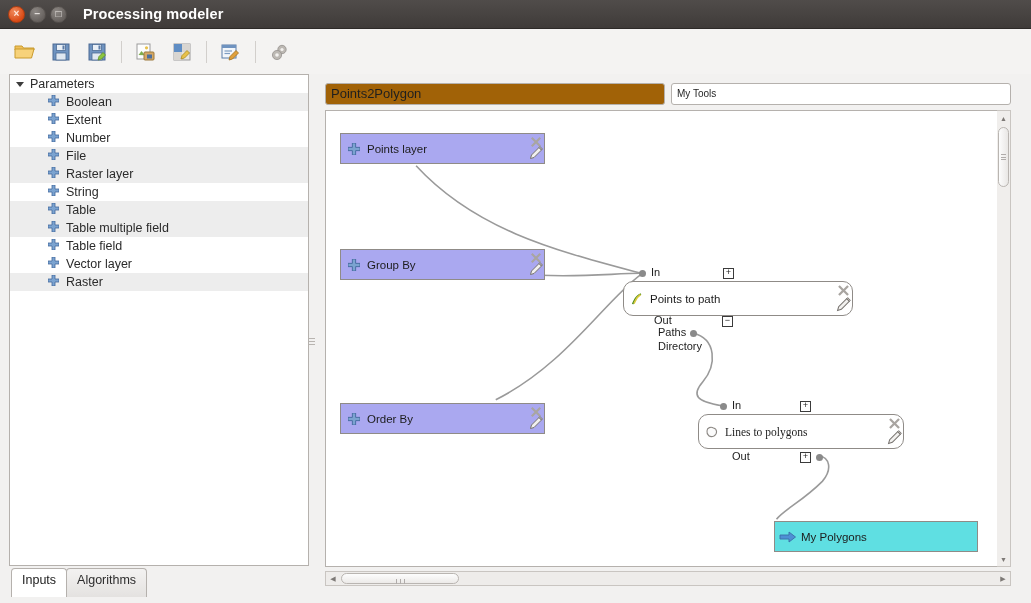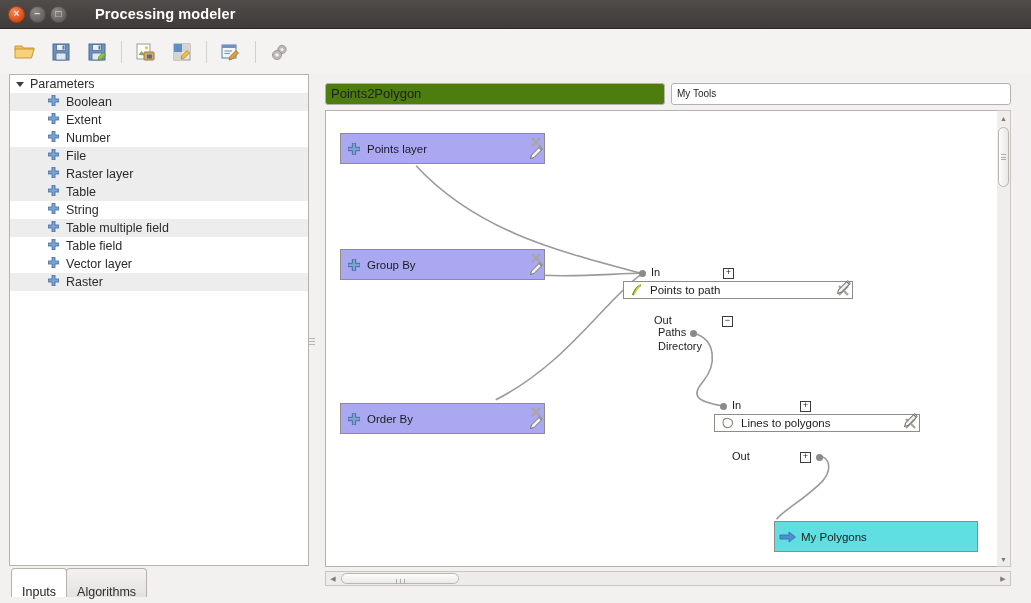--- a/index.html
+++ b/index.html
@@ -21,21 +21,21 @@
   .wbtns { display:flex; gap:4px; margin-left:8px; }
   .wbtn {
     width:17px; height:17px; border-radius:50%;
     display:flex; align-items:center; justify-content:center;
     font-size:10px; line-height:1; color:#3a3634; font-weight:bold;
   }
   .wbtn.close { background: radial-gradient(circle at 35% 30%, #f08b5d, #da4b16 70%); color:#ffe8dc; border:1px solid #b03d10;}
   .wbtn.min   { background: radial-gradient(circle at 35% 30%, #8d8884, #67625f 70%); color:#e6e2df; border:1px solid #55504d;}
   .wbtn.max   { background: radial-gradient(circle at 35% 30%, #8d8884, #67625f 70%); color:#e6e2df; border:1px solid #55504d;}
   #win-title {
-    margin-left:28px; color:#ffffff; font-size:14.5px; font-weight:bold;
+    margin-left:16px; color:#ffffff; font-size:14.5px; font-weight:bold;
     letter-spacing:0.1px;
   }
 
   
   #toolbar {
     position:absolute; left:0; top:29px; width:1031px; height:45px;
     background:#f4f3f2;
     display:flex; align-items:center; padding-left:8px; gap:2px;
   }
   .tbtn {
@@ -70,32 +70,32 @@
   
   #splitter {
     position:absolute; left:309px; top:326px; width:6px; height:30px;
     display:flex; flex-direction:column; justify-content:center; align-items:center; gap:2px;
   }
   #splitter i { display:block; width:6px; height:1px; background:#b8b4b0; }
 
   
   #tabs { position:absolute; left:11px; top:568px; height:24px; display:flex; align-items:flex-start; }
   .tab {
-    height:29px; line-height:22px; padding:12px 10px;
+    height:29px; line-height:22px; padding:0 10px;
     font-size:12.5px; color:#2d2d2d;
     border:1px solid #b5b1ad; border-bottom:none;
     border-radius:4px 4px 0 0;
   }
   .tab.active { background:#ffffff; color:#1a1a1a; position:relative; z-index:2; }
   .tab.inactive { background:linear-gradient(to bottom,#f3f2f1,#e4e2e0); margin-left:-1px;text-align:center; }
 
   
   #nameinput {
     position:absolute; left:325px; top:83px; width:340px; height:22px;
-    background:#4d7c0f; border:1px solid #b5b1ad; border-radius:3px;
+    background:#a16207; border:1px solid #b5b1ad; border-radius:3px;
     font-size:13px; color:#1f1f1f; padding-left:5px; line-height:20px;
   }
   #groupinput {
     position:absolute; left:671px; top:83px; width:340px; height:22px;
     background:#fff; border:1px solid #b5b1ad; border-radius:3px;
     font-size:10px; color:#1f1f1f; padding-left:5px; line-height:20px;
   }
 
   #canvaswrap {
     position:absolute; left:325px; top:110px; width:686px; height:457px;
@@ -141,21 +141,21 @@
   .grip-h i { display:inline-block; width:1px; height:5px; background:#b0acaa; margin:0 1.5px; }
 
   
   .node {
     position:absolute;
     display:flex; align-items:center;
     border:1px solid #8f8b87;
     font-size:11.5px; color:#1c1c1c;
   }
   .node.param { background:#aaa8f0; height:31px;align-items:center; }
-  .node.alg   { background:#ffffff; height:18px; }
+  .node.alg   { background:#ffffff; height:35px;border-radius:10px; }
   .node.out   { background:#5fdfe2; height:31px; }
   .node .nicon { width:26px; display:flex; justify-content:center; align-items:center; flex:none; }
   .node .nlabel { flex:1; white-space:nowrap; }
   .xbtn  { position:absolute; right:1px; top:1px; }
   .penbtn{ position:absolute; right:0px; bottom:1px; }
 
   .port {
     position:absolute; font-size:11px; color:#1c1c1c;
     white-space:nowrap;
   }
@@ -295,35 +295,35 @@
       <span>File</span>
     </div>
     <div class="trow alt">
       <span class="plusicon">
         <svg width="11" height="11" viewBox="0 0 11 11">
             <path d="M4 0h3v4h4v3H7v4H4V7H0V4h4z" fill="#7ba3d0" stroke="#41679c" stroke-width="0.8"></path>
           </svg>
       </span>
       <span>Raster layer</span>
     </div>
+    <div class="trow">
+      <span class="plusicon">
+        <svg width="11" height="11" viewBox="0 0 11 11">
+            <path d="M4 0h3v4h4v3H7v4H4V7H0V4h4z" fill="#7ba3d0" stroke="#41679c" stroke-width="0.8"></path>
+          </svg>
+      </span>
+      <span>String</span>
+    </div>
     <div class="trow alt">
       <span class="plusicon">
         <svg width="11" height="11" viewBox="0 0 11 11">
             <path d="M4 0h3v4h4v3H7v4H4V7H0V4h4z" fill="#7ba3d0" stroke="#41679c" stroke-width="0.8"></path>
           </svg>
       </span>
       <span>Table</span>
-    </div>
-    <div class="trow">
-      <span class="plusicon">
-        <svg width="11" height="11" viewBox="0 0 11 11">
-            <path d="M4 0h3v4h4v3H7v4H4V7H0V4h4z" fill="#7ba3d0" stroke="#41679c" stroke-width="0.8"></path>
-          </svg>
-      </span>
-      <span>String</span>
     </div>
     <div class="trow alt">
       <span class="plusicon">
         <svg width="11" height="11" viewBox="0 0 11 11">
             <path d="M4 0h3v4h4v3H7v4H4V7H0V4h4z" fill="#7ba3d0" stroke="#41679c" stroke-width="0.8"></path>
           </svg>
       </span>
       <span>Table multiple field</span>
     </div>
     <div class="trow">
@@ -472,21 +472,21 @@
   <div class="port" style="left:328px; top:203px;">Out</div>
   <div class="toggle" style="left:396px; top:205px;">−</div>
   <div class="port" style="left:332px; top:215px;">Paths</div>
   <div class="dot" style="left:364px; top:219px;"></div>
   <div class="port" style="left:332px; top:229px;">Directory</div>
 
   <div class="dot" style="left:394px; top:292px;"></div>
   <div class="port" style="left:406px; top:288px;">In</div>
   <div class="toggle" style="left:474px; top:290px;">+</div>
 
-  <div class="node alg" style="left:388px; top:303px; width:206px;">
+  <div class="node alg" style="left:372px; top:303px; width:206px;font-family:Liberation Serif, serif;">
     <span class="nicon">
       <svg width="16" height="14" viewBox="0 0 16 14">
         <path d="M3 6 C 3 2.5, 7 1.5, 9.5 3 C 13.5 4, 13.5 9, 10 11 C 6 13, 2.5 10, 3 6 Z" fill="#fbfbfb" stroke="#8c8884" stroke-width="1.1"></path>
       </svg>
     </span>
     <span class="nlabel">Lines to polygons</span>
     <span class="xbtn">
       <svg width="15" height="15" viewBox="0 0 14 14">
           <path d="M2 3.5l1.5-1.5 3.5 3.5 3.5-3.5 1.5 1.5-3.5 3.5 3.5 3.5-1.5 1.5-3.5-3.5-3.5 3.5-1.5-1.5 3.5-3.5z" fill="#a9a5a1"></path>
         </svg>

